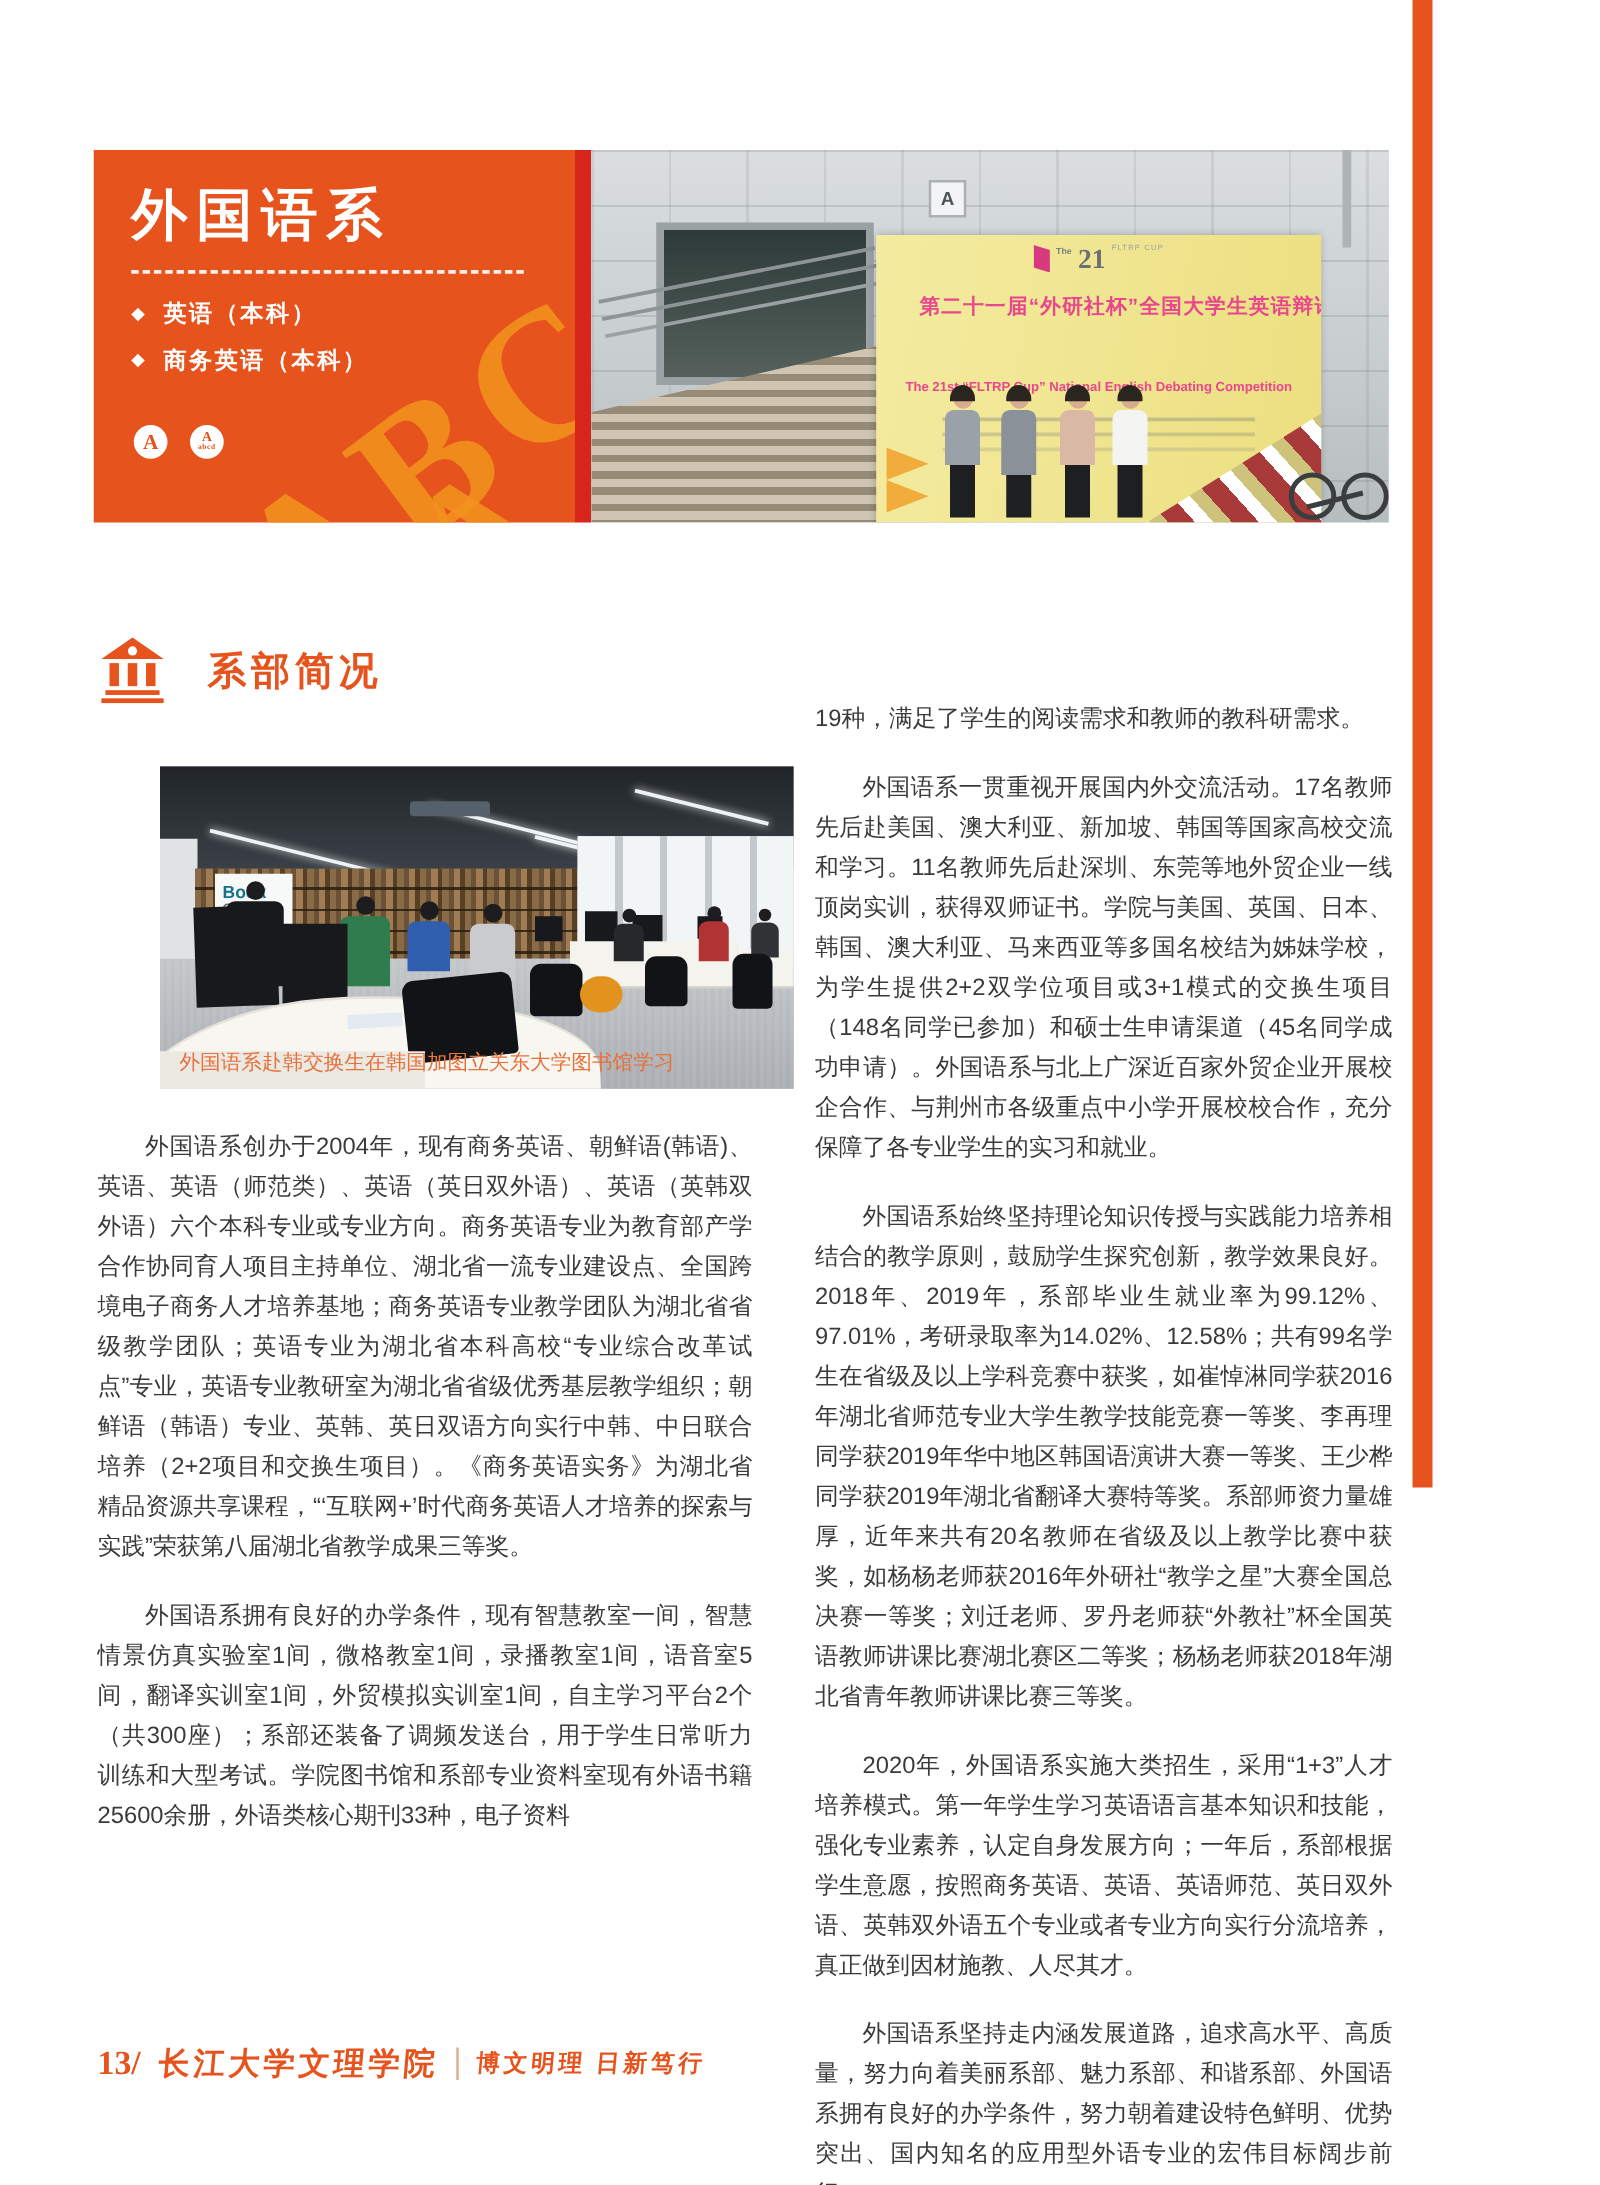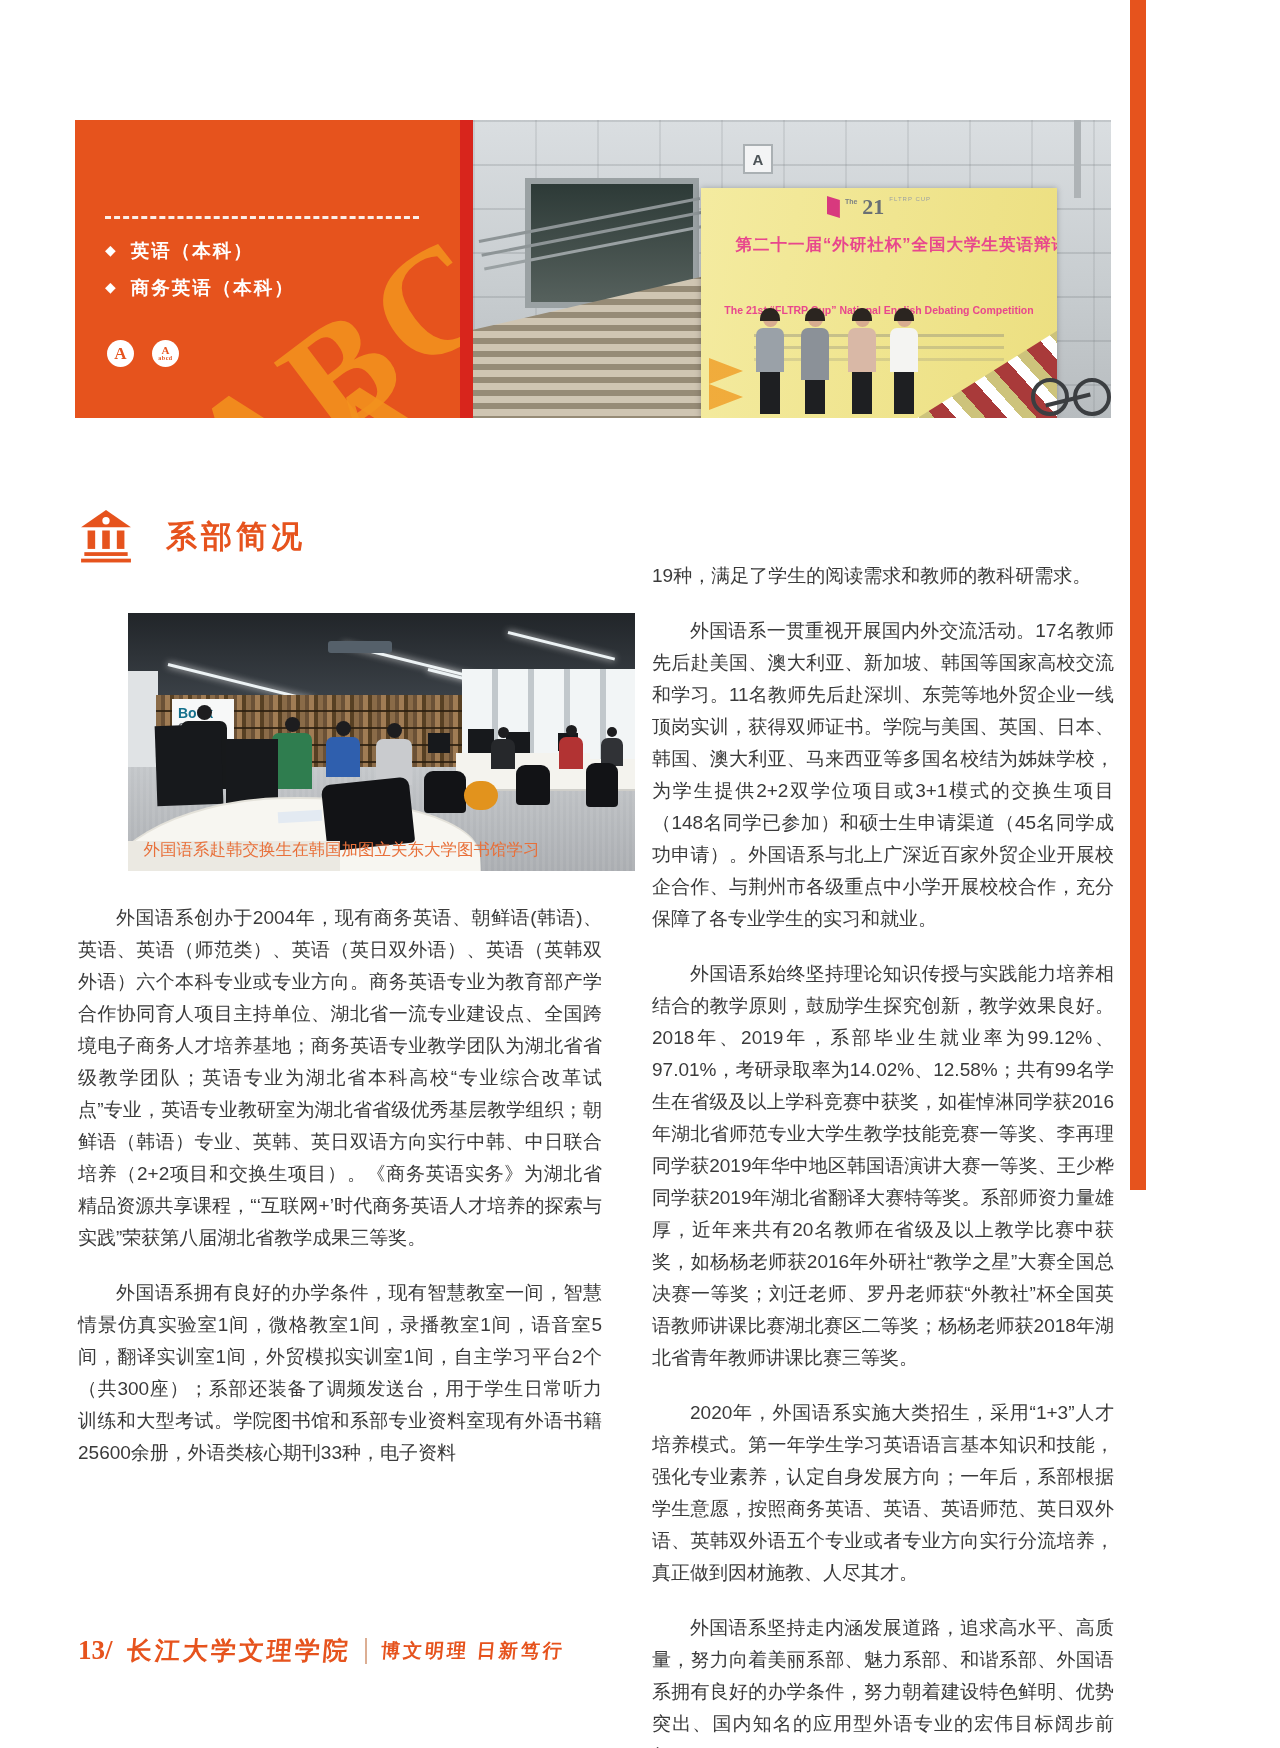--- a/index.html
+++ b/index.html
@@ -131,20 +131,21 @@
 </style>
 </head>
 <body>
 
 <div class="page">
 
   <div class="edge-bar"></div>
 
   <header class="banner">
     <div class="b-left">
+      <h1 class="b-title">外国语系</h1>
       <div class="b-dash"></div>
       <ul class="b-majors">
         <li>
           <span class="b-bullet">◆</span>
           <span>英语（本科）</span>
         </li>
         <li>
           <span class="b-bullet">◆</span>
           <span>商务英语（本科）</span>
         </li>

